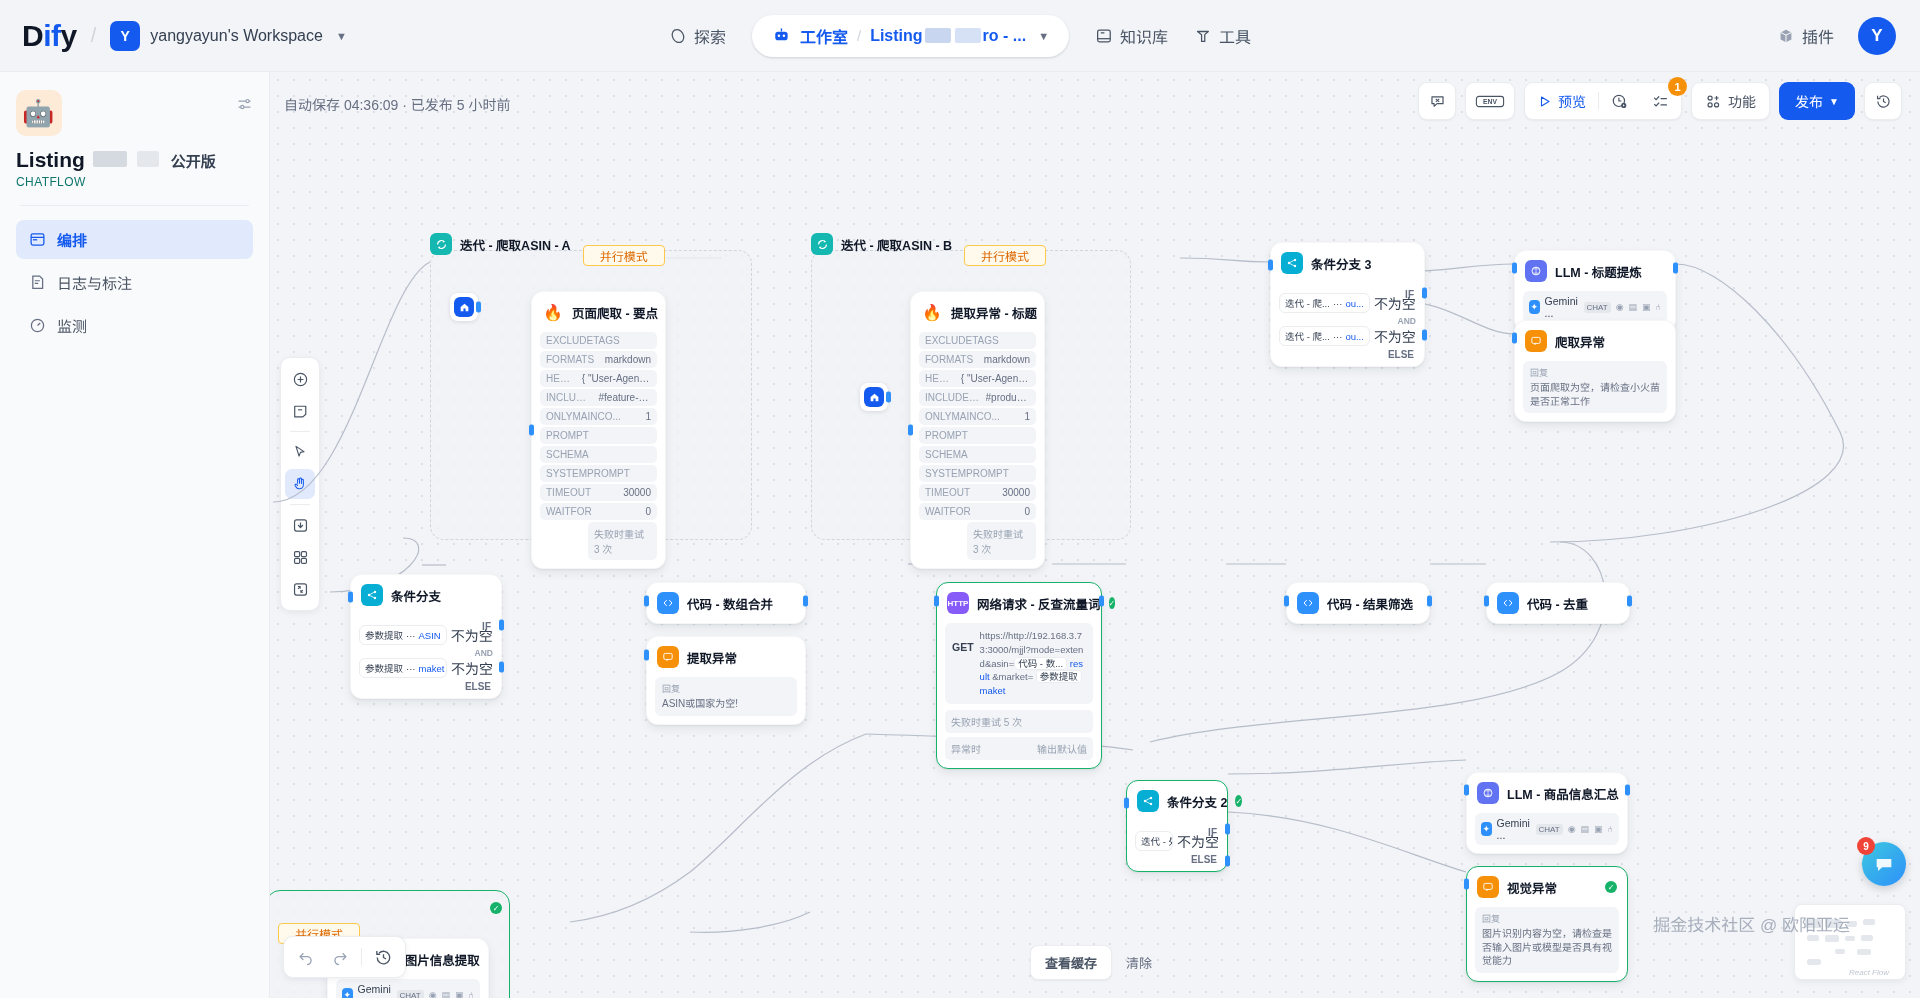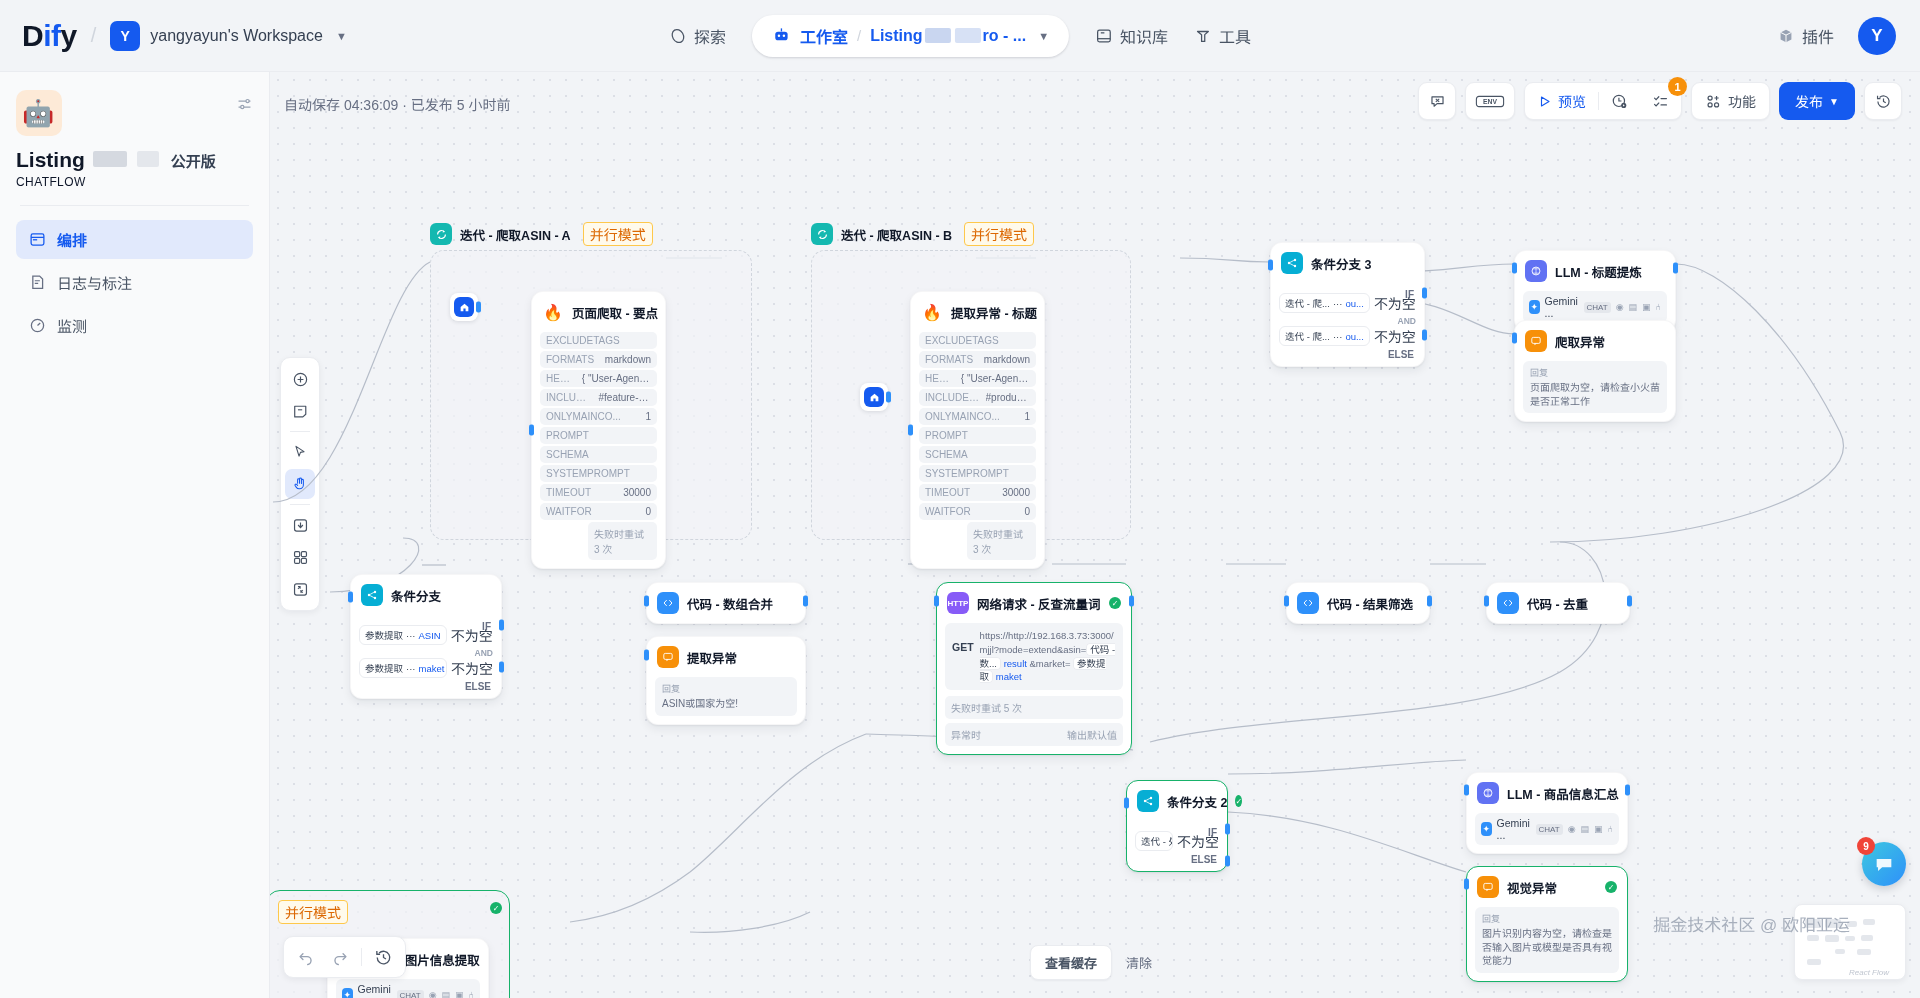--- a/index.html
+++ b/index.html
@@ -61,21 +61,21 @@
   }
   .app-icon-row { display: flex; align-items: flex-start; justify-content: space-between; }
   .app-icon {
     width: 46px; height: 46px; border-radius: 10px; background: #FDEAD7;
     display: flex; align-items: center; justify-content: center; font-size: 26px;
   }
   .sb-settings { color: #98A2B3; font-size: 15px; margin-top: 6px; cursor: pointer; }
   .app-title-row { display: flex; align-items: baseline; gap: 6px; margin-top: 12px; }
   .app-title { font-size: 21px; font-weight: 700; color: #101828; }
   .app-badge { font-size: 15px; font-weight: 700; color: #354052; margin-left: 4px; }
-  .app-sub { font-size: 12px; color: #0f172a; letter-spacing: .4px; margin-top: 3px; }
+  .app-sub { font-size: 12px; color: #0f766e; letter-spacing: .4px; margin-top: 3px; }
   .sb-divider { height: 1px; background: #EAECF0; margin: 16px 4px 14px 4px; }
   .sb-item {
     display: flex; align-items: center; gap: 11px; padding: 9px 12px;
     border-radius: 8px; font-size: 15px; color: #495464; cursor: pointer; margin-bottom: 4px;
   }
   .sb-item.active { background: #E1E9FC; color: #155AEF; font-weight: 600; }
   .sb-ico { width: 18px; height: 18px; display: inline-flex; align-items: center; justify-content: center; }
 
   
   .canvas {
@@ -178,22 +178,22 @@
   }
   .ico-iter { background: #14B8B0; }
   .ico-if   { background: #06AED4; }
   .ico-code { background: #2E90FA; }
   .ico-http { background: #875BF7; font-size: 8px; font-weight:700; }
   .ico-llm  { background: #6172F3; }
   .ico-ans  { background: #F79009; }
   .ico-fire { background: transparent; font-size: 16px; }
   .node-title { font-size: 12.5px; font-weight: 700; color: #101828; white-space: nowrap; }
   .tag-parallel {
-    font-size: 14px; color: #DC6803; border: 1px solid #FEC84B; background: #FFFAEB;
-    border-radius: 4px; padding: 1px 6px; margin-left: 4px; white-space: nowrap;
+    font-size: 12px; color: #DC6803; border: 1px solid #FEC84B; background: #FFFAEB;
+    border-radius: 4px; padding: 1px 16px; margin-left: 4px; white-space: nowrap; margin-top: 23px;
   }
   .ok-dot {
     width: 12px; height: 12px; border-radius: 50%; background: #17B26A; color: #fff;
     font-size: 8px; display: flex; align-items: center; justify-content: center; margin-left: auto;
   }
 
   
   .iter-box {
     position: absolute; background: rgba(241,243,247,.72); border: 1px dashed #D0D5DD;
     border-radius: 14px;
@@ -791,21 +791,21 @@
             </svg>
         </span>
         <span class="node-title">提取异常</span>
       </div>
       <div class="ans-body">
         <div class="ans-label">回复</div>
         <div class="ans-text">ASIN或国家为空!</div>
       </div>
     </div>
 
-    <div class="node sel-green" style="left:666px;top:510px;width:196px;">
+    <div class="node sel-green" style="left:666px;top:510px;width:166px;">
       <span class="port l" style="top:18px"></span>
       <span class="port r" style="top:18px"></span>
       <div class="node-head">
         <span class="node-ico ico-http">HTTP</span>
         <span class="node-title">网络请求 - 反查流量词</span>
         <span class="ok-dot">✓</span>
       </div>
       <div class="http-body">
         <span class="http-method">GET</span>
         <span class="http-url"><span>https://http://192.168.3.73:3000/mjjl?mode=extend&amp;asin=</span><span class="chip">代码 - 数...</span> <span class="var">result</span> <span>&amp;market=</span> <span class="chip">参数提取</span> <span class="var">maket</span></span>

